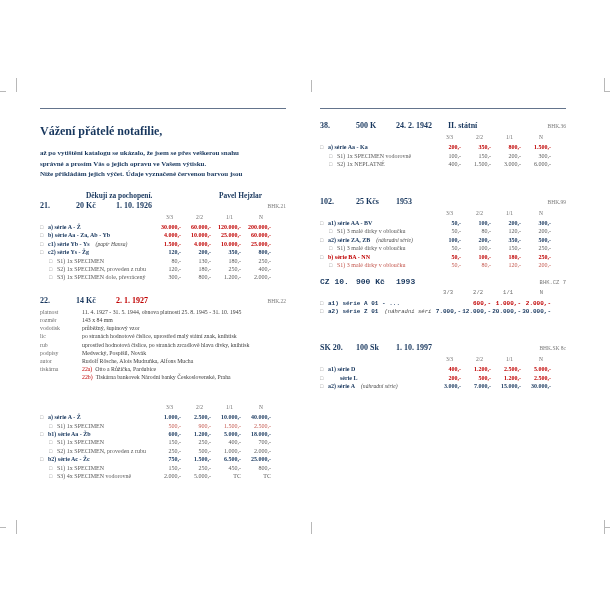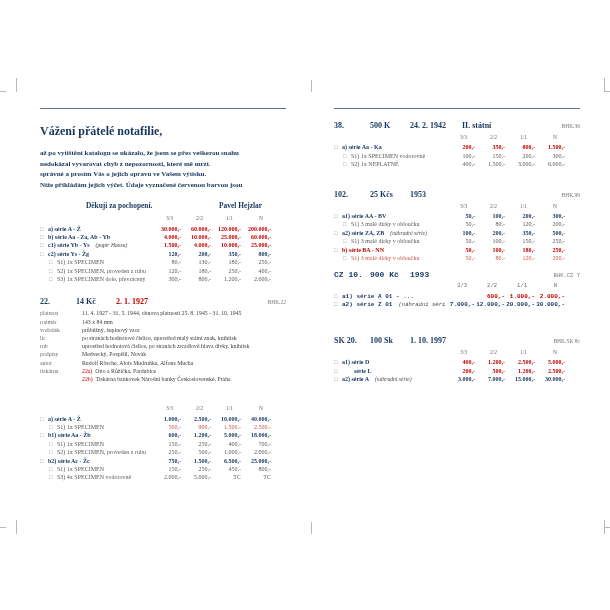--- a/index.html
+++ b/index.html
@@ -1,34 +1,34 @@
 <!DOCTYPE html>
 <html><head>
 <meta charset="utf-8">
 <style>
   html,body{margin:0;padding:0;}
   body{width:610px;height:610px;background:#ffffff;position:relative;overflow:hidden;
        font-family:"Liberation Serif","DejaVu Serif",serif;}
   .crop{position:absolute;background:#b8b8b8;}
   .page{position:absolute;top:108px;}
   #pageL{left:40px;width:246px;}
-  #pageR{left:334px;width:246px;}
+  #pageR{left:320px;width:246px;}
   .rule{border-top:1px solid #64748c;height:0;width:100%;}
   
   .intro{margin-top:13px;color:#17365d;font-weight:bold;font-size:7px;line-height:1.5;}
   .salut{font-size:12px;margin-bottom:8px;}
   .thanks-row{display:flex;margin-top:10px;font-size:7.4px;}
   .thanks{margin-left:46px;}
   .sig{margin-left:auto;margin-right:24px;}
   
   .section{margin-top:0;}
   #pageL .s1{margin-top:14px;}
   #pageL .s2{margin-top:21px;}
   #pageR .s0{margin-top:12px;}
-  #pageR .s1{margin-top:21px;}
+  #pageR .s1{margin-top:28px;}
   #pageR .s2{margin-top:8px;font-family:Liberation Mono, monospace;}
   #pageR .s3{margin-top:26px;}
   .sec-head{display:flex;align-items:baseline;font-weight:bold;color:#17365d;font-size:8px;}
   .sec-head .num{width:36px;flex:none;}
   .sec-head .den{width:40px;flex:none;}
   .sec-head .date.red{color:#c00000;}
   .sec-head .edition{margin-left:16px;}
   .sec-head .ref{margin-left:auto;font-weight:normal;color:#7a7a7a;font-size:5.5px;}
   .rows{margin-right:15px;}
   .row{display:flex;align-items:baseline;line-height:8.4px;font-size:6px;}
@@ -68,30 +68,35 @@
 <div class="crop" style="left:311px;top:522px;width:1px;height:12px;"></div>
 <div class="crop" style="left:604px;top:520px;width:1px;height:14px;"></div>
 <div class="crop" style="left:0;top:527px;width:6px;height:1px;"></div>
 <div class="crop" style="left:604px;top:527px;width:6px;height:1px;"></div>
 
 <div class="page" id="pageL">
   <div class="rule"></div>
   <div class="intro">
     <div class="salut">Vážení přátelé notafilie,</div>
     <div>až po vytištění katalogu se ukázalo, že jsem se přes veškerou snahu</div>
-    <div>nedokázal vyvarovat chyb z nepozornosti, které mě mrzí.</div>
     <div>správné a prosím Vás o jejich opravu ve Vašem výtisku.</div>
     <div>Níže přikládám jejich výčet. Údaje vyznačené červenou barvou jsou</div>
     <div class="thanks-row">
       <span class="thanks">Děkuji za pochopení.</span>
       <span class="sig">Pavel Hejzlar</span>
     </div>
   </div>
   <div>
       <div class="section s0">
+        <div class="sec-head">
+          <span class="num">21.</span>
+          <span class="den">20 Kč</span>
+          <span class="date navy">1. 10. 1926</span>
+          <span class="ref">BHK.21</span>
+        </div>
         <div class="rows">
           <div class="row colhead">
             <span class="lblwrap"></span>
             <span class="colh">3/3</span>
             <span class="colh">2/2</span>
             <span class="colh">1/1</span>
             <span class="colh">N</span>
           </div>
           <div class="row">
             <span class="cb">□</span>

